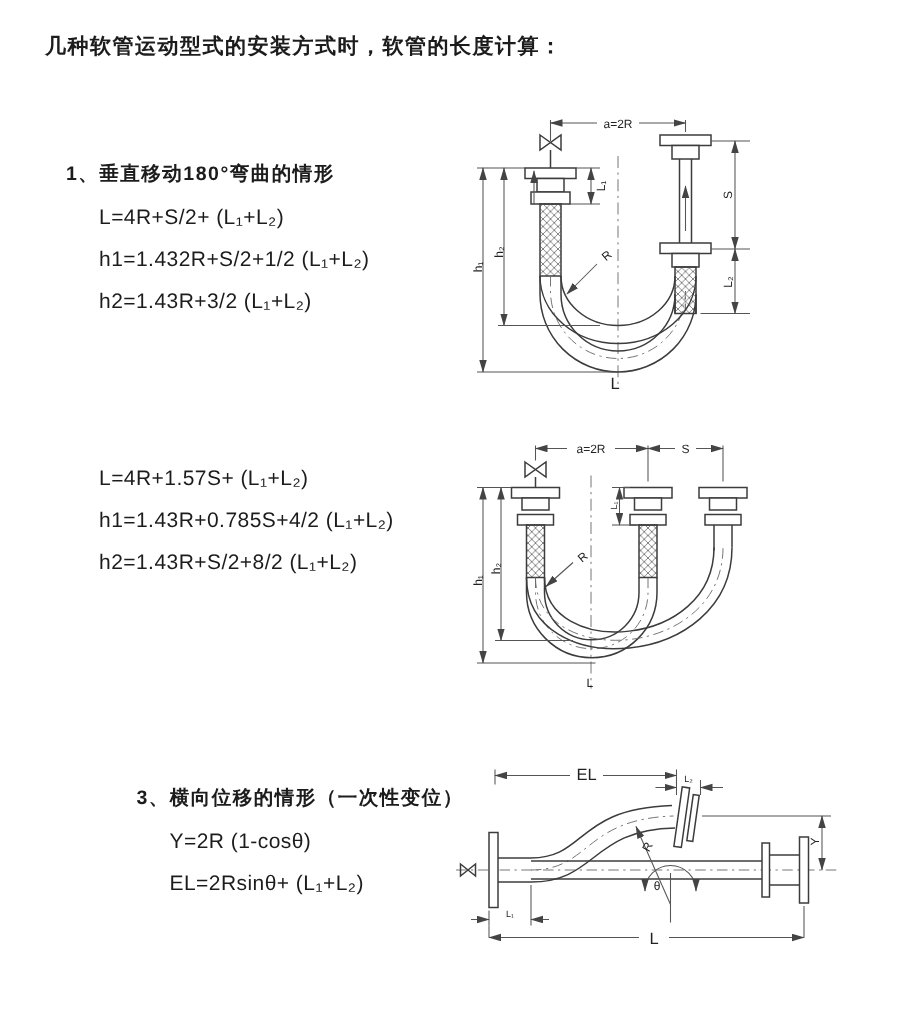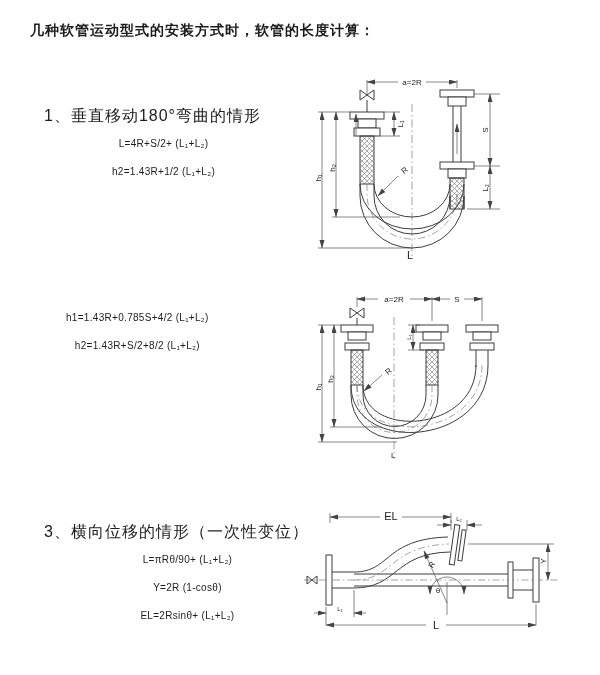--- a/index.html
+++ b/index.html
@@ -1,28 +1,28 @@
 <!DOCTYPE html>
 <html><head>
 <meta charset="utf-8">
 <style>
   html,body{margin:0;padding:0;background:#ffffff;}
   .page{
     position:relative;width:600px;height:675px;background:#ffffff;
-    font-family:"Liberation Sans","DejaVu Sans",sans-serif;color:#1c1c1c;overflow:hidden;text-align:center;
+    font-family:"Liberation Sans","DejaVu Sans",sans-serif;color:#1c1c1c;overflow:hidden;
   }
   .title{
     position:absolute;left:30px;top:22px;font-size:14px;font-weight:bold;letter-spacing:1px;
   }
   .sec{position:absolute;left:44px;line-height:28px;white-space:nowrap;}
-  .sec .heading{font-size:16px;font-weight:normal;letter-spacing:1px;}
-  .sec .formula{font-size:10px;margin-left:22px;letter-spacing:.3px;}
+  .sec .heading{font-size:13px;font-weight:bold;letter-spacing:1px;}
+  .sec .formula{font-size:14px;margin-left:22px;letter-spacing:.3px;}
   .sec1{top:102px;}
   .sec2{top:304px;}
-  .sec3{top:518px;}
+  .sec3{top:518px;margin-left:47px;}
   .dgm{position:absolute;}
   .dgm1{left:312px;top:66px;}
   .dgm2{left:312px;top:287px;}
   .dgm3{left:296px;top:503px;}
   svg{display:block;}
   svg .s{stroke:#3c3c3c;stroke-width:1;fill:none;}
   svg .sf{stroke:#3c3c3c;stroke-width:1;fill:#ffffff;}
   svg .d{stroke:#555;stroke-width:.7;fill:none;}
   svg .cl{stroke:#666;stroke-width:.6;fill:none;stroke-dasharray:8 3 1.5 3;}
   svg .hcl{stroke:#666;stroke-width:.6;fill:none;stroke-dasharray:7 3 1.5 3;}
@@ -33,31 +33,32 @@
 </head>
 <body>
 
 <div class="page">
 
   <div class="title">几种软管运动型式的安装方式时，软管的长度计算：</div>
 
   <div class="sec sec1">
     <div class="heading">1、垂直移动180°弯曲的情形</div>
     <div class="formula">L=4R+S/2+ (L₁+L₂)</div>
-    <div class="formula">h2=1.43R+1/2 (L₁+L₂)</div>
+    <div class="formula">h1=1.432R+S/2+1/2 (L₁+L₂)</div>
+    <div class="formula">h2=1.43R+3/2 (L₁+L₂)</div>
   </div>
 
   <div class="sec sec2">
+    <div class="formula">L=4R+1.57S+ (L₁+L₂)</div>
     <div class="formula">h1=1.43R+0.785S+4/2 (L₁+L₂)</div>
     <div class="formula">h2=1.43R+S/2+8/2 (L₁+L₂)</div>
   </div>
 
   <div class="sec sec3">
     <div class="heading">3、横向位移的情形（一次性变位）</div>
-    <div class="formula">L=πRθ/90+ (L₁+L₂)</div>
     <div class="formula">Y=2R (1-cosθ)</div>
     <div class="formula">EL=2Rsinθ+ (L₁+L₂)</div>
   </div>
 
   <svg class="dgm dgm1" width="285" height="195" viewBox="0 0 285 195">
     <defs>
       <marker id="ae1" markerUnits="userSpaceOnUse" markerWidth="9" markerHeight="6" refX="8" refY="2.5" orient="auto">
         <path d="M0,0 L8.5,2.5 L0,5 Z" fill="#444"></path>
       </marker>
       <marker id="as1" markerUnits="userSpaceOnUse" markerWidth="9" markerHeight="6" refX="8" refY="2.5" orient="auto-start-reverse">

